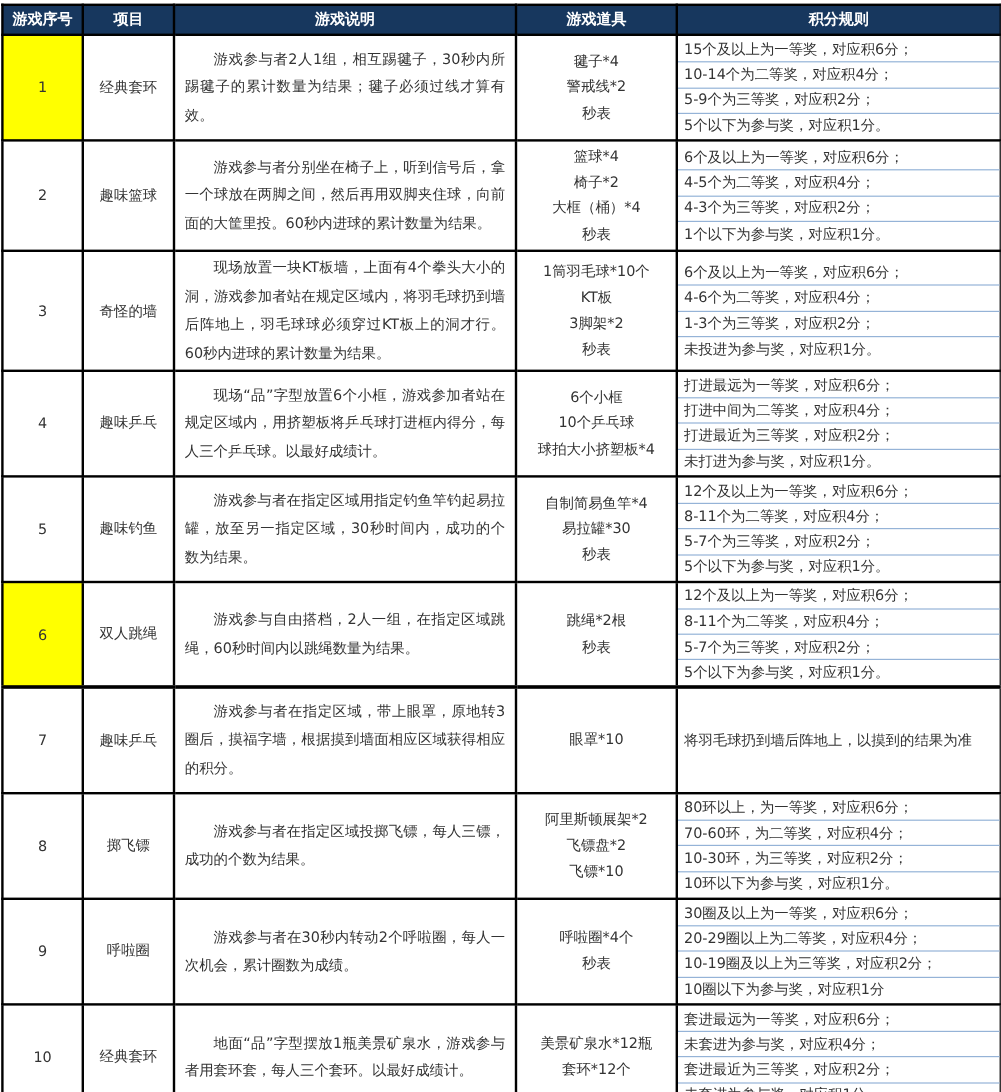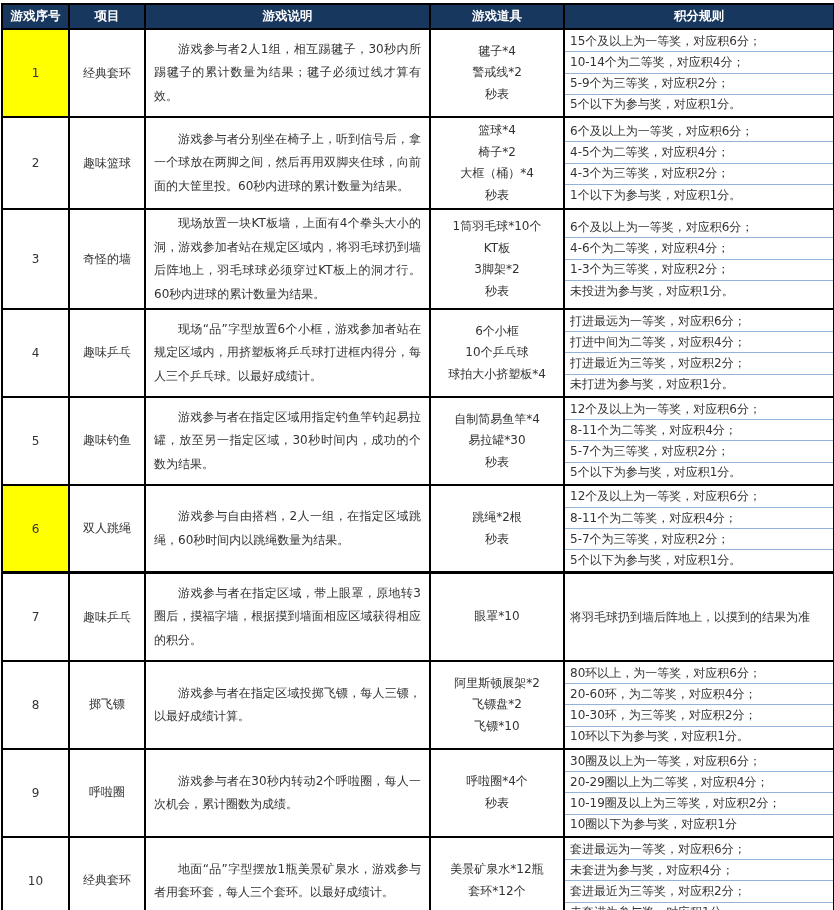--- a/index.html
+++ b/index.html
@@ -212,31 +212,31 @@
     <td class="rules">
       <div class="rules-wrap">
               <div class="rule">将羽毛球扔到墙后阵地上，以摸到的结果为准</div>
             </div>
     </td>
   </tr>
         <tr>
     <td class="num">8</td>
     <td class="proj">掷飞镖</td>
     <td class="desc">
-      <div class="desc-t">游戏参与者在指定区域投掷飞镖，每人三镖，以最好成绩计算。</div>
+      <div class="desc-t">游戏参与者在指定区域投掷飞镖，每人三镖，成功的个数为结果。</div>
     </td>
     <td class="props">
             <div class="prop-line">阿里斯顿展架*2</div>
             <div class="prop-line">飞镖盘*2</div>
             <div class="prop-line">飞镖*10</div>
           </td>
     <td class="rules">
       <div class="rules-wrap">
               <div class="rule">80环以上，为一等奖，对应积6分；</div>
-              <div class="rule">20-60环，为二等奖，对应积4分；</div>
+              <div class="rule">70-60环，为二等奖，对应积4分；</div>
               <div class="rule">10-30环，为三等奖，对应积2分；</div>
               <div class="rule">10环以下为参与奖，对应积1分。</div>
             </div>
     </td>
   </tr>
         <tr>
     <td class="num">9</td>
     <td class="proj">呼啦圈</td>
     <td class="desc">
       <div class="desc-t">游戏参与者在30秒内转动2个呼啦圈，每人一次机会，累计圈数为成绩。</div>

